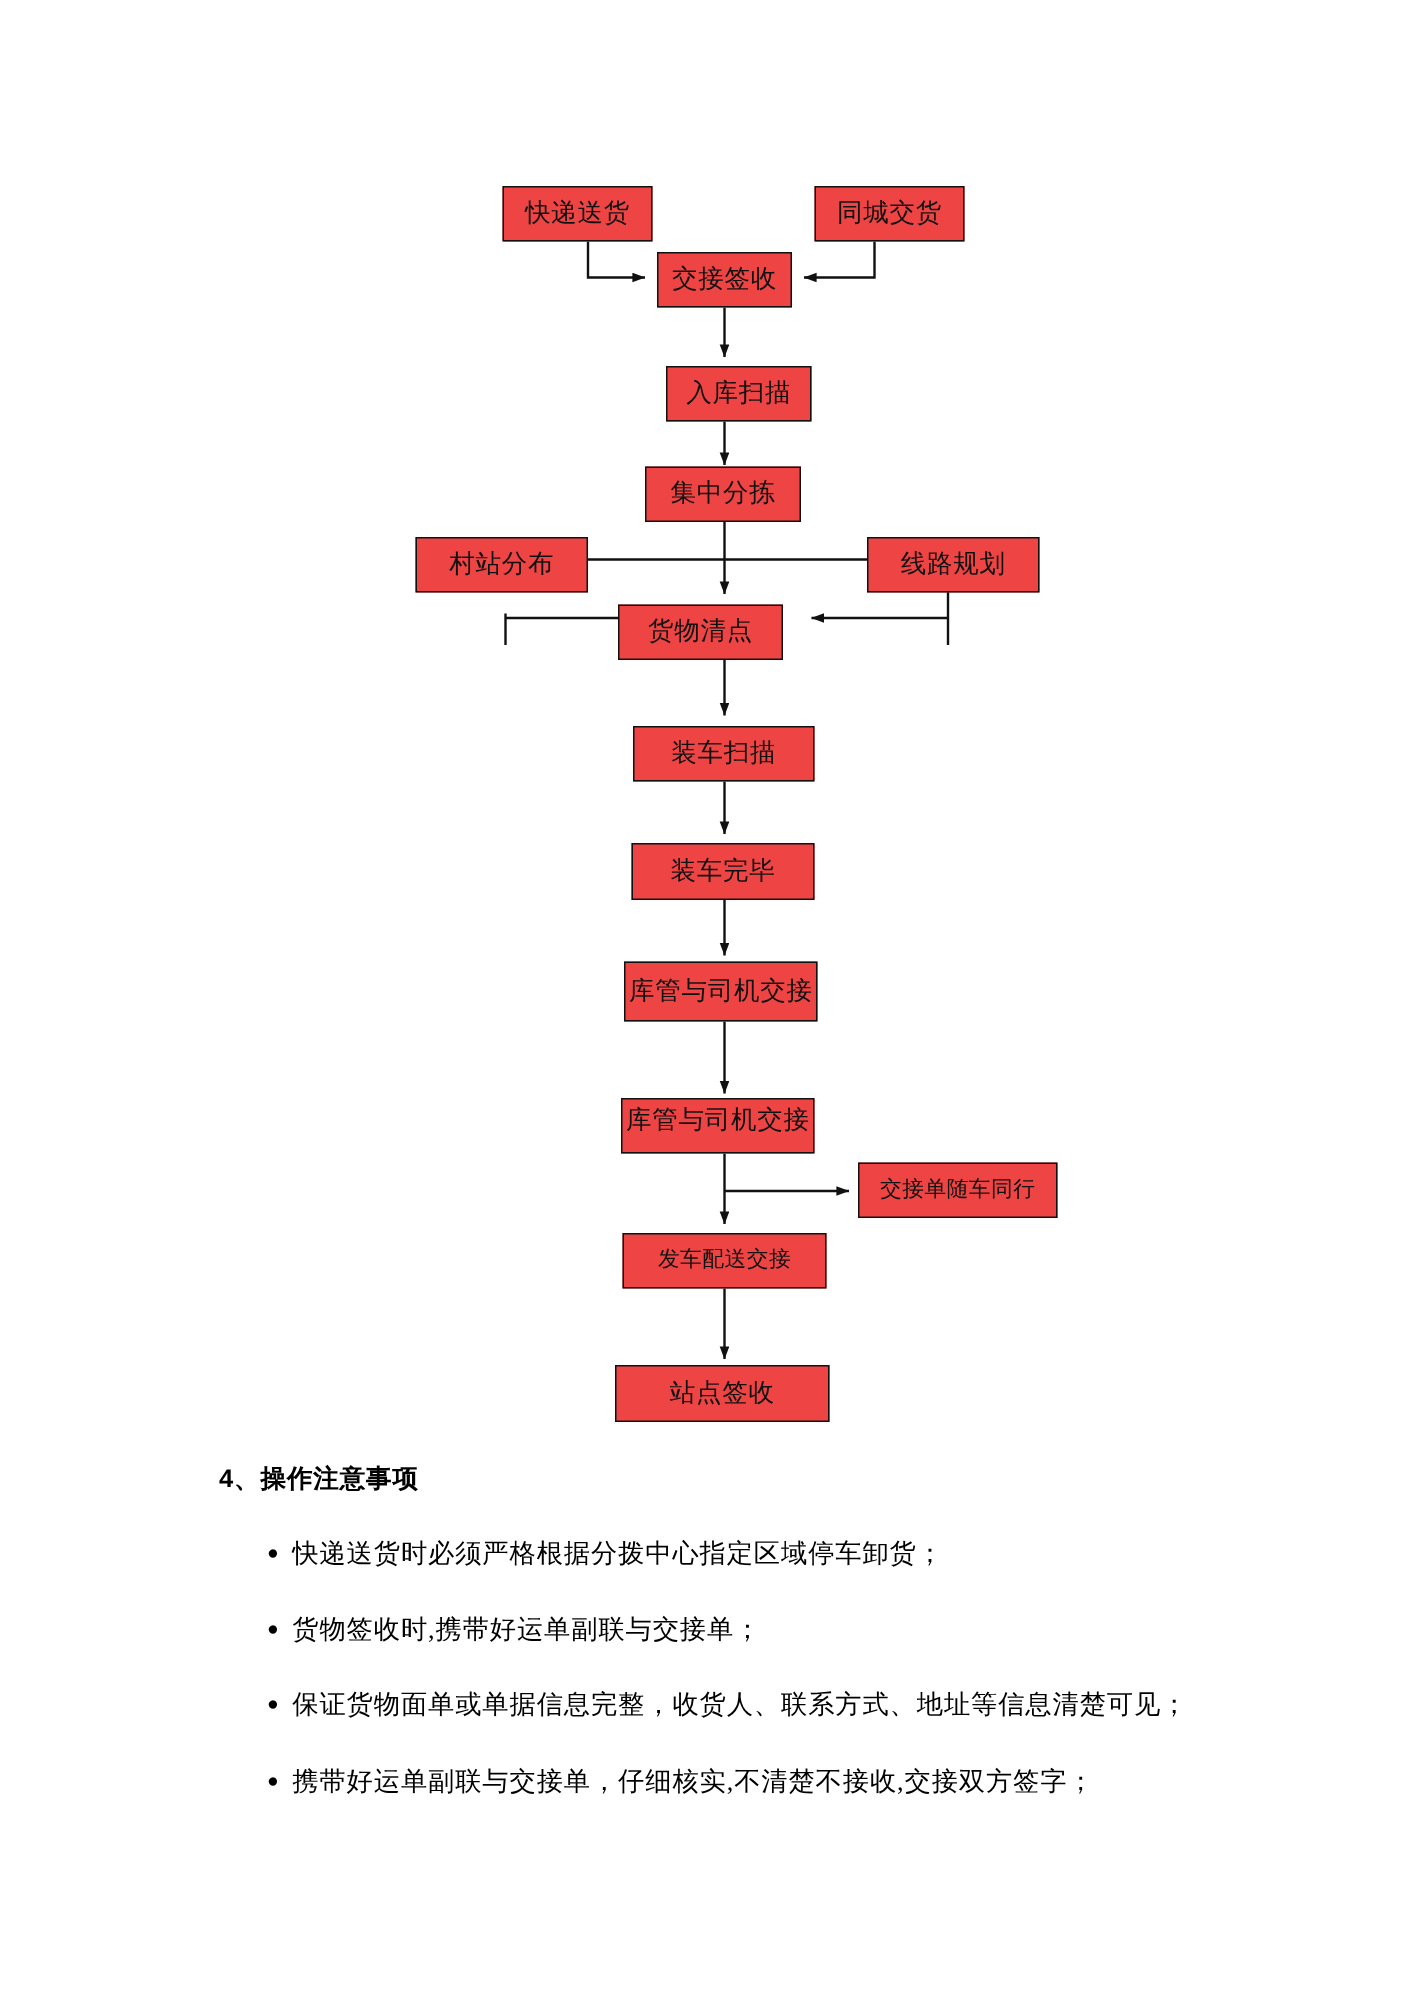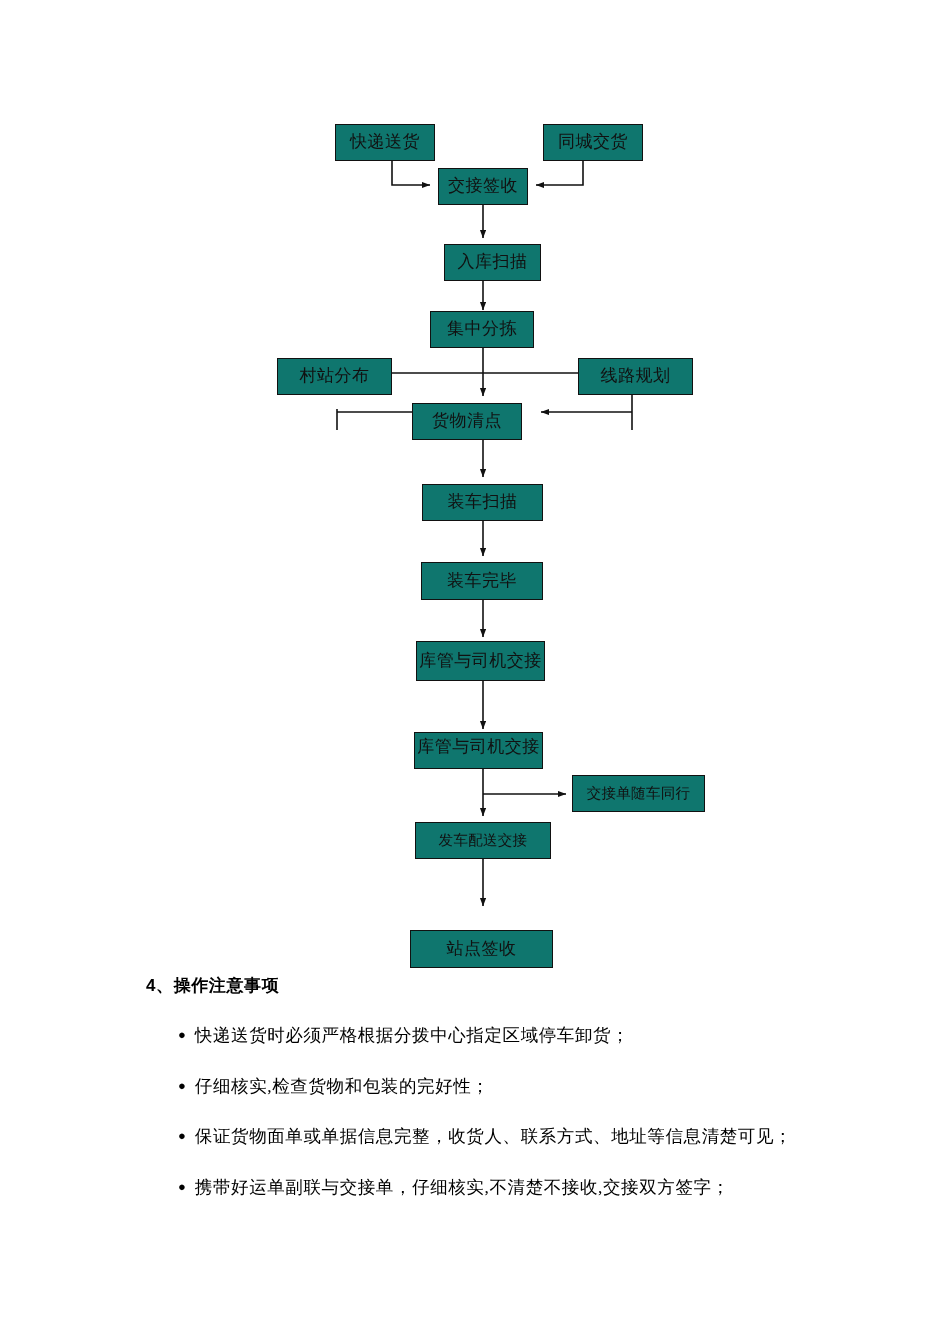--- a/index.html
+++ b/index.html
@@ -29,21 +29,21 @@
     left: 0;
     top: 0;
     width: 950px;
     height: 975px;
   }
 
   .node {
     position: absolute;
     box-sizing: border-box;
     border: 1.3px solid #111111;
-    background: #0f766e;
+    background: #ef4444;
     display: flex;
     align-items: center;
     justify-content: center;
     text-align: left;
     font-family: "Liberation Serif", "DejaVu Serif", serif;
     font-size: 17px;
     line-height: 1.18;
     letter-spacing: 0.5px;
     color: #111111;
     z-index: 2;
@@ -164,34 +164,34 @@
   <div class="node" style="left:421px; top:562px; width:122px; height:38px;">装车完毕</div>
 
   <div class="node" style="left:416px; top:641px; width:129px; height:40px;">库管与司机交接</div>
 
   <div class="node overflow" style="left:414px; top:732px; width:129px; height:37px;">库管与司机交接</div>
 
   <div class="node small" style="left:572px; top:775px; width:133px; height:37px;">交接单随车同行</div>
 
   <div class="node small" style="left:415px; top:822px; width:136px; height:37px;">发车配送交接</div>
 
-  <div class="node" style="left:410px; top:910px; width:143px; height:38px;margin-top:20px;">站点签收</div>
+  <div class="node" style="left:410px; top:910px; width:143px; height:38px;">站点签收</div>
 
 </div>
 
 <div id="body-text">
 
   <p class="section-heading">4、操作注意事项</p>
 
   <ul class="bullet-list">
     <li class="bullet-item">
       <span class="dot">●</span><span>快递送货时必须严格根据分拨中心指定区域停车卸货；</span>
     </li>
     <li class="bullet-item">
-      <span class="dot">●</span><span>仔细核实,检查货物和包装的完好性；</span>
+      <span class="dot">●</span><span>货物签收时,携带好运单副联与交接单；</span>
     </li>
     <li class="bullet-item">
       <span class="dot">●</span><span>保证货物面单或单据信息完整，收货人、联系方式、地址等信息清楚可见；</span>
     </li>
     <li class="bullet-item">
       <span class="dot">●</span><span>携带好运单副联与交接单，仔细核实,不清楚不接收,交接双方签字；</span>
     </li>
   </ul>
 
 </div>

